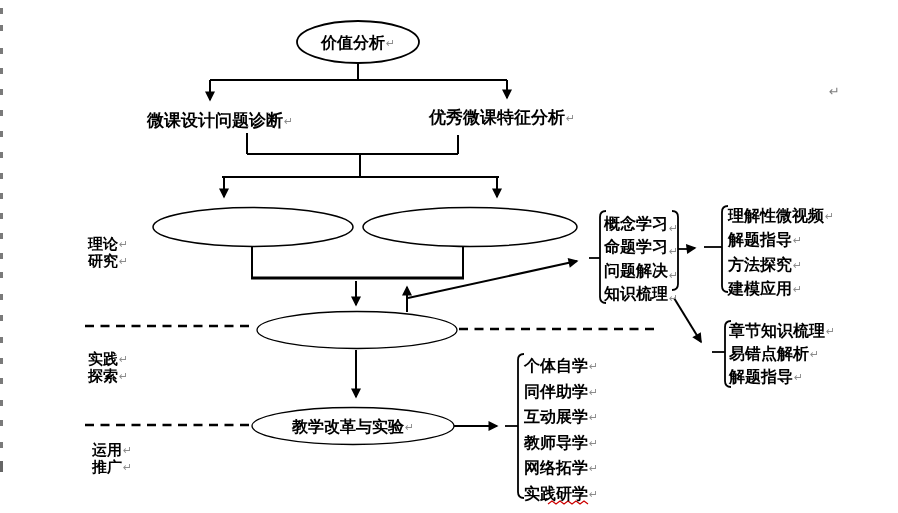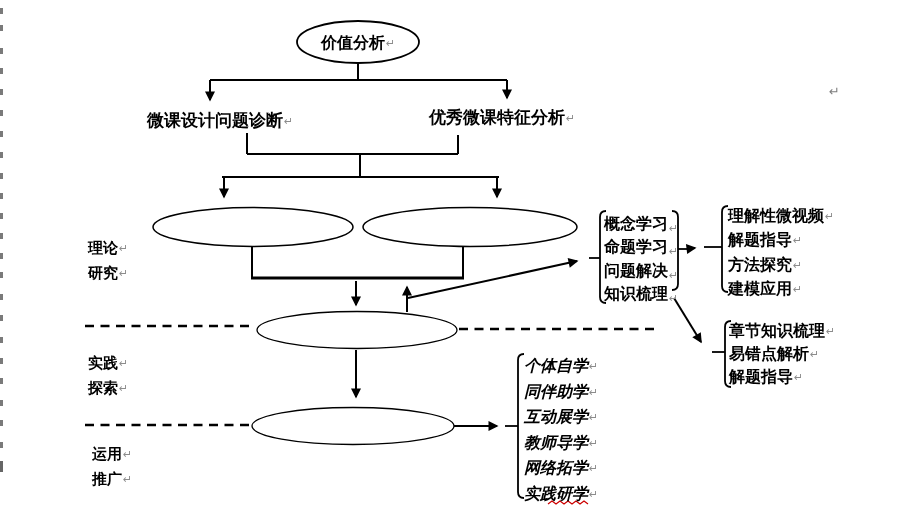--- a/index.html
+++ b/index.html
@@ -6,27 +6,27 @@
   .canvas {
     position:relative; width:898px; height:513px; background:#ffffff;
     font-family:"DejaVu Sans", sans-serif; font-weight:bold; color:#000;
     overflow:hidden;
     padding-left:20px;
   }
   svg.layer { position:absolute; left:0; top:0; }
   .ret { color:#8c8c8c; font-size:11px; font-weight:normal; margin-left:1px; vertical-align:1px; }
   .node-label { position:absolute; text-align:center; font-size:16px; white-space:nowrap; }
   .plain-label { position:absolute; font-size:17px; white-space:nowrap; }
-  .phase { position:absolute; font-size:15px; line-height:24px; }
+  .phase { position:absolute; font-size:15px; line-height:16px; }
   .list { position:absolute; font-size:16px; }
   .list .li { display:flex; align-items:center; }
   .list1 .li { height:23.5px;align-items:flex-end; }
   .list2 .li { height:24.5px; }
   .list3 .li { height:23px; }
-  .list4 .li { height:25.5px;font-style:italic; }
+  .list4 .li { height:25.5px; }
   .mmark { position:absolute; left:0; width:3px; height:6px; background:#7a7a7a; }
   .mmark.tall { height:11px; background:#666; }
   .solo-ret { position:absolute; color:#7d7d7d; font-size:13px; font-weight:normal; }
 </style>
 </head>
 <body>
 
 <div class="canvas">
 
   <svg class="layer" width="898" height="513" viewBox="0 0 898 513">
@@ -105,20 +105,23 @@
     <span>优秀微课特征分析</span><span class="ret">↵</span>
   </div>
 
   <div class="plain-label" style="left:147px; top:109px;">
     <span>微课设计问题诊断</span><span class="ret">↵</span>
   </div>
 
 
 
 
+  <div class="node-label" style="left:252px; top:417px; width:202px;">
+    <span>教学改革与实验</span><span class="ret">↵</span>
+  </div>
 
   <div class="phase" style="left:88px; top:236px;">
     <div><span>理论</span><span class="ret">↵</span></div>
     <div><span>研究</span><span class="ret">↵</span></div>
   </div>
 
   <div class="phase" style="left:88px; top:351px;">
     <div><span>实践</span><span class="ret">↵</span></div>
     <div><span>探索</span><span class="ret">↵</span></div>
   </div>

